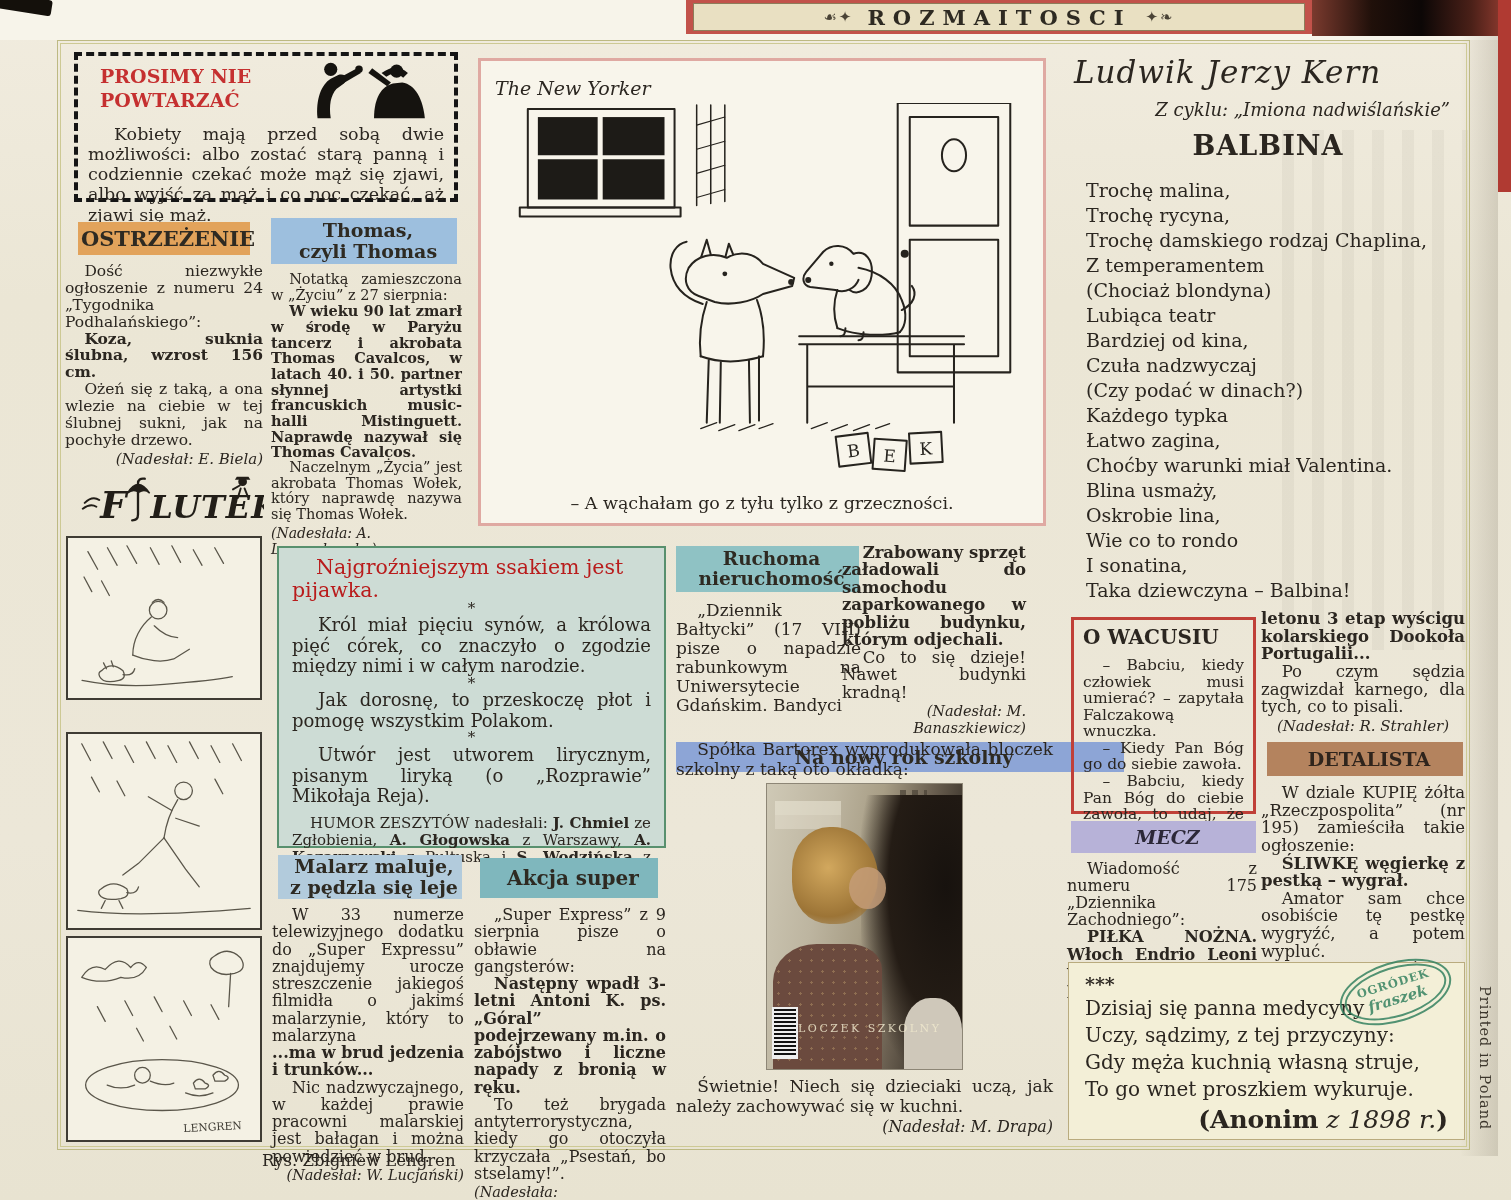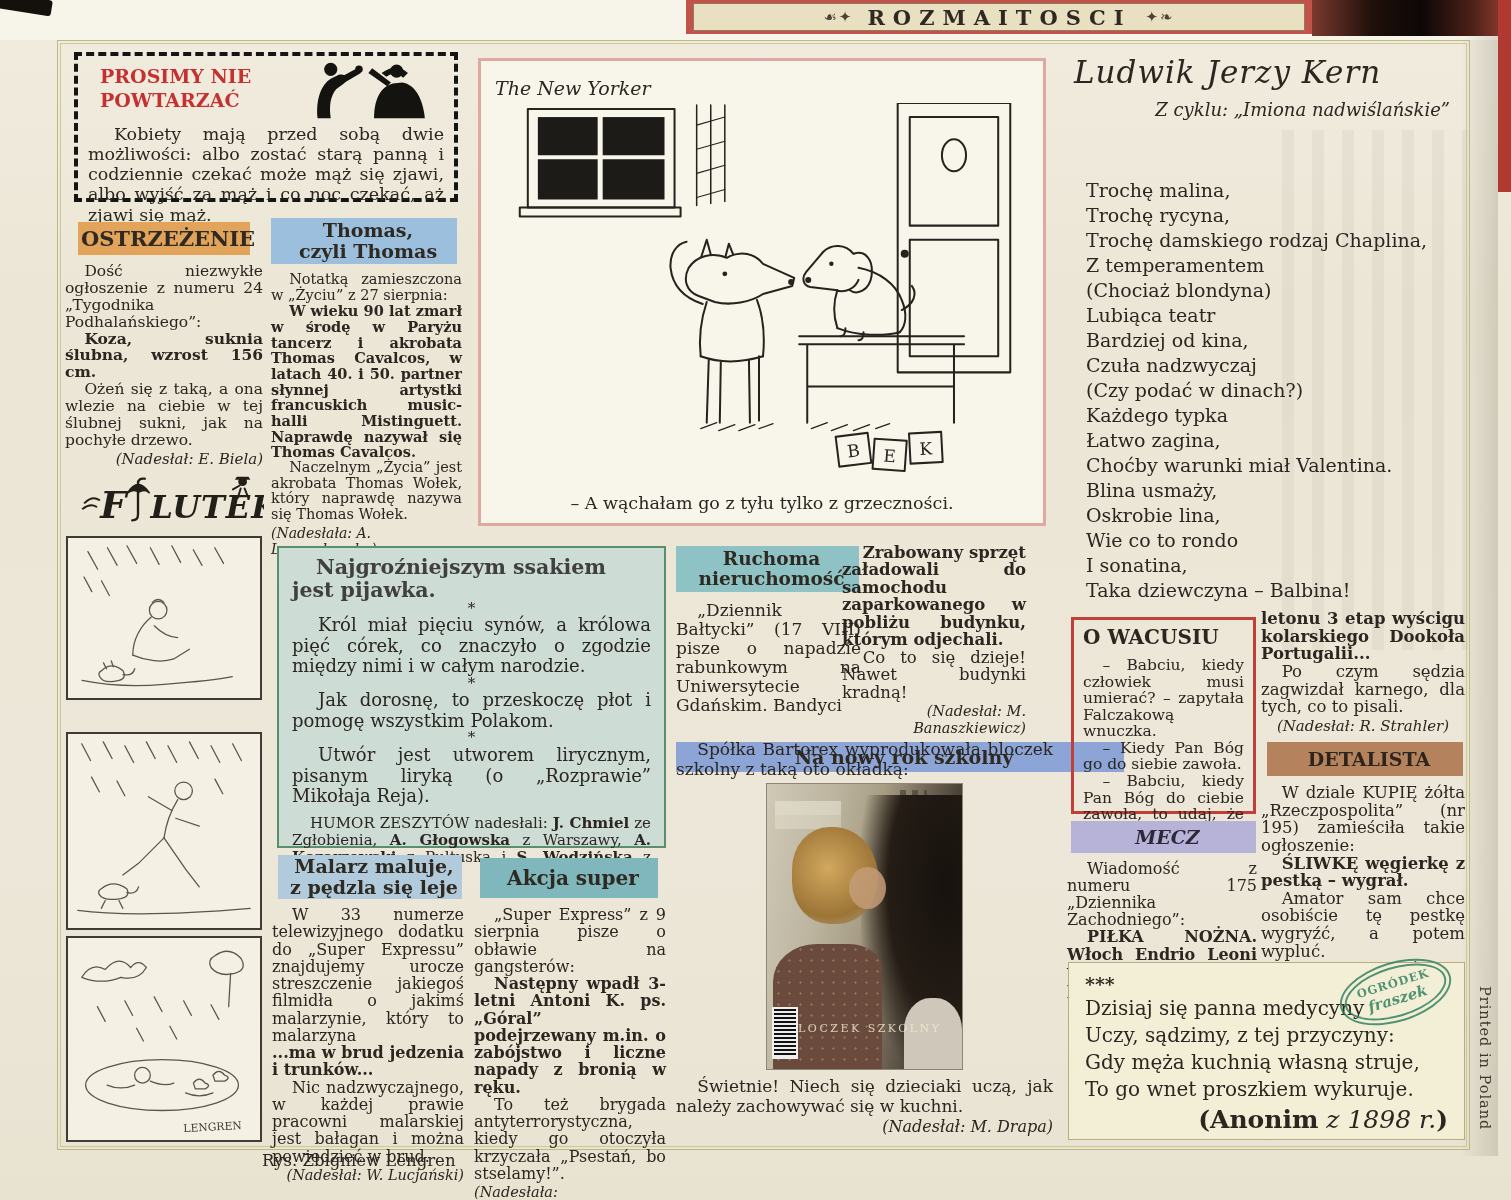--- a/index.html
+++ b/index.html
@@ -38,21 +38,21 @@
   .prosimy-title { position:absolute; left:22px; top:9px; color:#c53030; font-weight:bold; font-size:19px; line-height:1.25; }
   .prosimy-body { position:absolute; left:10px; right:10px; top:68px; font-size:17.5px; line-height:1.15; text-align:justify; text-indent:26px; }
   .cartoonbox { left:478px; top:58px; width:568px; height:468px; border:3px solid #dfa9a2; background:#f8f5eb; }
   .ny-label { position:absolute; left:14px; top:16px; font-style:italic; font-size:19px; }
   .ny-caption { position:absolute; left:0; right:0; bottom:10px; text-align:center; font-size:17.5px; }
   .kern-author { left:1074px; top:54px; width:392px; font-style:italic; font-size:31px; letter-spacing:1px; color:#2b2620; }
   .kern-series { left:1070px; top:99px; width:380px; text-align:right; font-style:italic; font-size:18px; }
   .kern-title { left:1070px; top:130px; width:396px; text-align:center; font-weight:bold; font-size:27px; letter-spacing:1px; }
   .kern-lines { left:1086px; top:178px; width:380px; font-size:19px; line-height:25px; white-space:pre-line; }
   .humorbox { left:277px; top:546px; width:389px; height:302px; background:#cddcd5; border:2px solid #58906e; padding:8px 13px; }
-  .humor-title { color:#404040; font-weight:bold; font-size:20.5px; line-height:1.12; text-indent:24px; text-align:left; }
+  .humor-title { color:#b91c1c; font-weight:normal; font-size:20.5px; line-height:1.12; text-indent:24px; text-align:left; }
   .star { text-align:center; font-size:15px; line-height:.9; text-indent:0 !important; }
   .humor-p { font-size:18px; line-height:1.14; text-align:justify; text-indent:26px; }
   .humor-footer { font-size:15px; line-height:1.16; text-align:justify; text-indent:18px; margin-top:8px; }
   .owacusiu { left:1071px; top:617px; width:185px; height:197px; border:3px solid #c04038; padding:5px 9px; }
   .owac-title { font-weight:bold; font-size:20px; margin-bottom:8px; }
   .anonimbox { left:1068px; top:962px; width:397px; height:178px; background:#f3efd7; border:1px solid #b9ab7e; padding:10px 16px; }
   .anonim-stars { font-weight:bold; font-size:19px; }
   .anonim-lines { font-size:20px; line-height:27px; white-space:pre-line; }
   .anonim-credit { text-align:right; font-size:25px; margin-top:2px; }
   .stamp { position:absolute; right:16px; top:4px; transform:rotate(-17deg); color:#2e7e5c; text-align:center;
@@ -179,20 +179,21 @@
               <text x="16" y="22" text-anchor="middle" font-size="17" fill="#26231e" stroke="none">K</text>
             </g>
         </g>
       </g>
     </svg>
     <div class="ny-caption">– A wąchałam go z tyłu tylko z grzeczności.</div>
   </div>
 
   <div class="abs kern-series">Z cyklu: „Imiona nadwiślańskie”</div>
   <div class="abs kern-author">Ludwik Jerzy Kern</div>
+  <div class="abs kern-title">BALBINA</div>
   <div class="abs kern-lines">Trochę malina,
 Trochę rycyna,
 Trochę damskiego rodzaj Chaplina,
 Z temperamentem
 (Chociaż blondyna)
 Lubiąca teatr
 Bardziej od kina,
 Czuła nadzwyczaj
 (Czy podać w dinach?)
 Każdego typka

